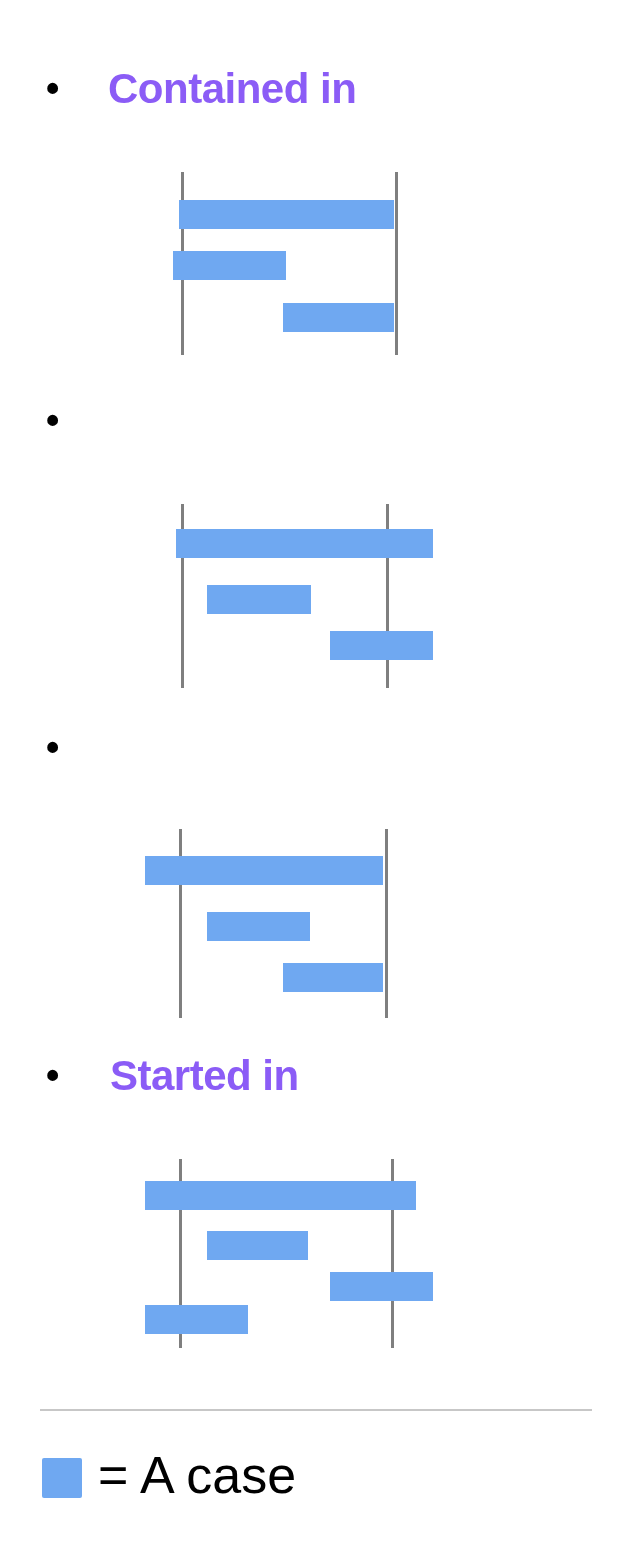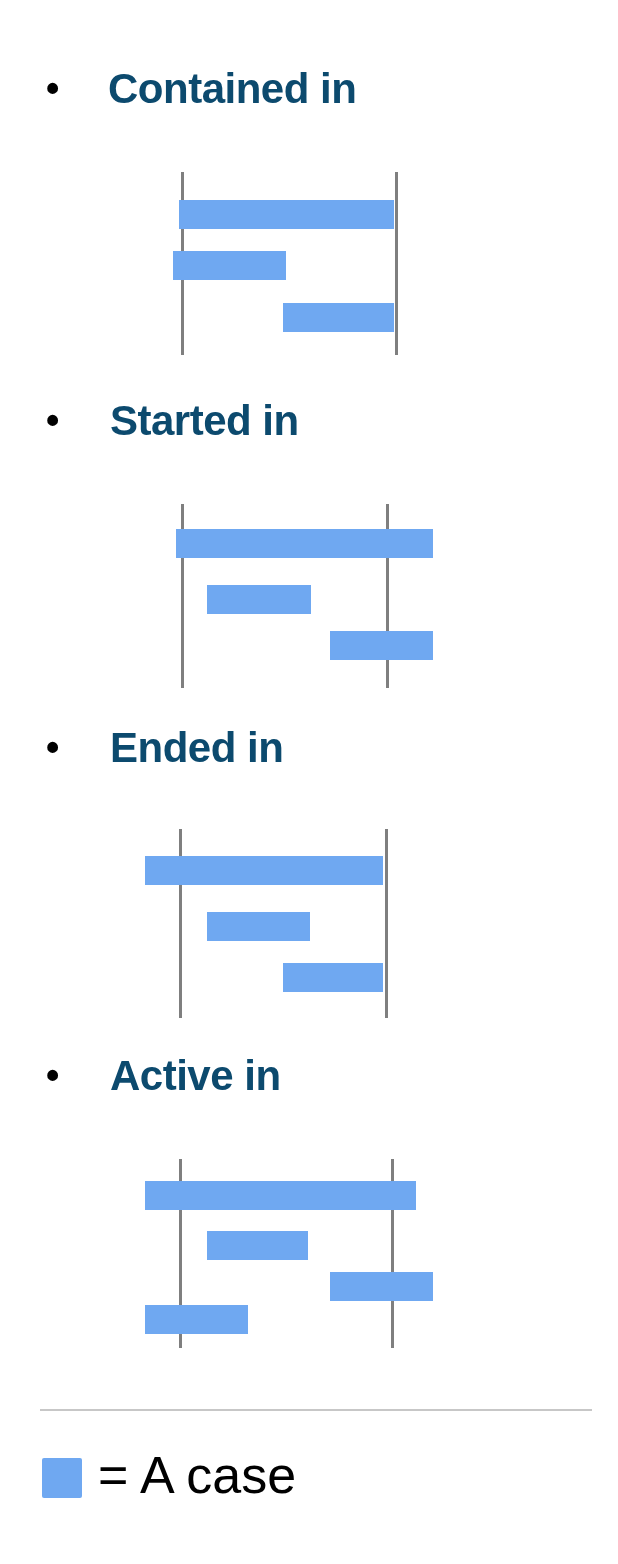--- a/index.html
+++ b/index.html
@@ -10,21 +10,21 @@
     height: 1564px;
     background: #ffffff;
     overflow: hidden;
   }
   .section { position: absolute; inset: 0; pointer-events: none; }
   .heading {
     position: absolute;
     font-weight: 700;
     font-size: 42px;
     line-height: 1.1;
-    color: #0c4a6e;
+    color: #8b5cf6;
     letter-spacing: -0.5px;
     white-space: nowrap;
   }
   .bullet {
     position: absolute;
     font-weight: 700;
     font-size: 38px;
     line-height: 1.1;
     color: #000000;
   }
@@ -74,45 +74,43 @@
         <div class="vline" style="left: 181px; top: 172px; height: 183px; background: rgb(127, 127, 127);"></div>
         <div class="vline" style="left: 395px; top: 172px; height: 183px; background: rgb(127, 127, 127);"></div>
         <div class="bar" style="left: 179px; top: 200px; width: 215px; height: 29px; background: rgb(111, 168, 241);"></div>
         <div class="bar" style="left: 173px; top: 251px; width: 113px; height: 29px; background: rgb(111, 168, 241);"></div>
         <div class="bar" style="left: 283px; top: 303px; width: 111px; height: 29px; background: rgb(111, 168, 241);"></div>
       </div>
   </div>
 
   <div class="section">
     <span class="bullet" style="left: 46px; top: 400px;">•</span>
-    <span class="heading" style="left: 110px; top: 398px;">Started in</span>
     <div class="diagram">
         <div class="vline" style="left: 181px; top: 504px; height: 184px; background: rgb(127, 127, 127);"></div>
         <div class="vline" style="left: 386px; top: 504px; height: 184px; background: rgb(127, 127, 127);"></div>
         <div class="bar" style="left: 176px; top: 529px; width: 257px; height: 29px; background: rgb(111, 168, 241);"></div>
         <div class="bar" style="left: 207px; top: 585px; width: 104px; height: 29px; background: rgb(111, 168, 241);"></div>
         <div class="bar" style="left: 330px; top: 631px; width: 103px; height: 29px; background: rgb(111, 168, 241);"></div>
       </div>
   </div>
 
   <div class="section">
     <span class="bullet" style="left: 46px; top: 727px;">•</span>
-    <span class="heading" style="left: 110px; top: 725px;">Ended in</span>
     <div class="diagram">
         <div class="vline" style="left: 179px; top: 829px; height: 189px; background: rgb(127, 127, 127);"></div>
         <div class="vline" style="left: 385px; top: 829px; height: 189px; background: rgb(127, 127, 127);"></div>
         <div class="bar" style="left: 145px; top: 856px; width: 238px; height: 29px; background: rgb(111, 168, 241);"></div>
         <div class="bar" style="left: 207px; top: 912px; width: 103px; height: 29px; background: rgb(111, 168, 241);"></div>
         <div class="bar" style="left: 283px; top: 963px; width: 100px; height: 29px; background: rgb(111, 168, 241);"></div>
       </div>
   </div>
 
   <div class="section">
     <span class="bullet" style="left: 46px; top: 1055px;">•</span>
-    <span class="heading" style="left: 110px; top: 1053px;">Active in</span>
+    <span class="heading" style="left: 110px; top: 1053px;">Started in</span>
     <div class="diagram">
         <div class="vline" style="left: 179px; top: 1159px; height: 189px; background: rgb(127, 127, 127);"></div>
         <div class="vline" style="left: 391px; top: 1159px; height: 189px; background: rgb(127, 127, 127);"></div>
         <div class="bar" style="left: 145px; top: 1181px; width: 271px; height: 29px; background: rgb(111, 168, 241);"></div>
         <div class="bar" style="left: 207px; top: 1231px; width: 101px; height: 29px; background: rgb(111, 168, 241);"></div>
         <div class="bar" style="left: 330px; top: 1272px; width: 103px; height: 29px; background: rgb(111, 168, 241);"></div>
         <div class="bar" style="left: 145px; top: 1305px; width: 103px; height: 29px; background: rgb(111, 168, 241);"></div>
       </div>
   </div>
 </div>

